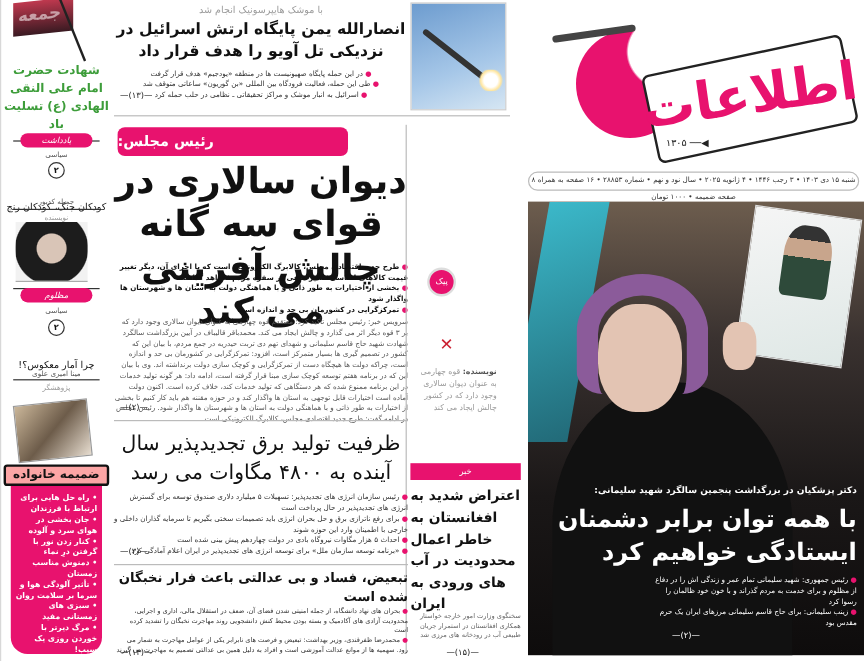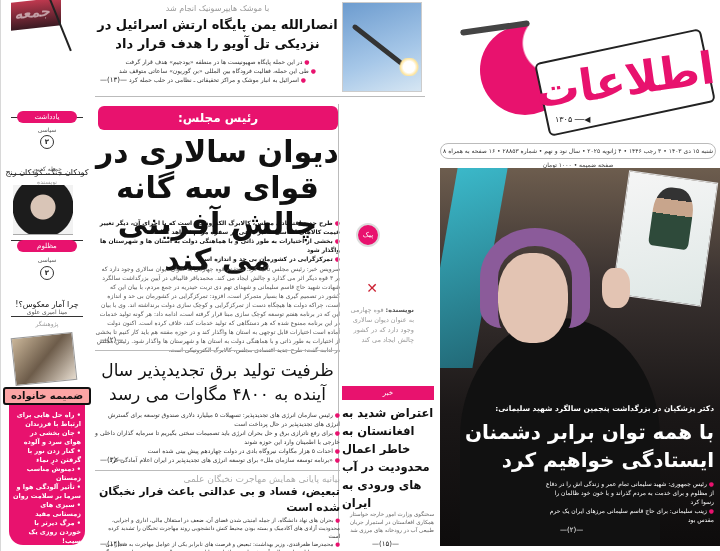--- a/index.html
+++ b/index.html
@@ -8,21 +8,21 @@
   .abs { position: absolute; }
   .pinkbg { background: #e8126e; color: #fff; }
 
   
   #sidebar { left: 0; top: 0; width: 92px; height: 551px; border-left: 1px solid #d8d8d8; text-align: center; }
   .flag { position: absolute; left: 8px; top: 0; width: 70px; height: 50px; }
   .flag .pole { position: absolute; left: 50px; top: -5px; width: 2px; height: 58px; background: #222; transform: rotate(-22deg); }
   .flag .cloth { position: absolute; left: 2px; top: 0; width: 50px; height: 28px; background: linear-gradient(180deg,#c0394f,#3a1a22); transform: skewY(-6deg); }
   .flag .cloth span { color: rgba(255,255,255,0.55); font-size: 14px; font-weight: bold; position: absolute; left: 4px; top: 4px; }
   .sb-green { position: absolute; left: 2px; top: 52px; width: 88px; font-size: 10px; font-weight: bold; color: #3d9d3a; line-height: 15px; }
-  .sb-tag { position: absolute; left: 16px; width: 60px; height: 12px; border-radius: 6px; font-size: 7px; line-height: 12px; }
+  .sb-tag { position: absolute; left: 16px; width: 60px; height: 12px; border-radius: 6px; font-size: 7px; line-height: 12px; font-style: italic; }
   .sb-small { position: absolute; left: 0; width: 92px; font-size: 6px; color: #555; }
   .sb-num { position: absolute; left: 39px; width: 14px; height: 14px; border: 1px solid #333; border-radius: 50%; font-size: 7px; line-height: 12px; font-weight: bold; }
   .sb-title { position: absolute; left: 0; width: 92px; font-size: 8px; font-weight: normal; color: #111; line-height: 12px; margin-top: 17px; }
   .sb-rule { position: absolute; left: 10px; width: 72px; height: 1px; background: #333; }
   .portrait { position: absolute; left: 12px; top: 185px; width: 60px; height: 50px; background: radial-gradient(circle at 50% 45%, #d9c5b7 0 12px, #1c1c1c 13px 30px, #f2f2f2 31px); border-bottom: 1px solid #aaa; }
   .mags { position: absolute; left: 12px; top: 335px; width: 62px; height: 48px; background: linear-gradient(135deg,#cbb79a,#6d5c4a 50%,#e7ddd0); transform: rotate(-6deg); border: 1px solid #999; }
   .supp-title { position: absolute; left: 2px; top: 387px; width: 88px; height: 18px; border: 2px solid #111; background: #fca5a5; font-size: 10px; font-weight: bold; line-height: 14px; border-radius: 3px; }
   .supp-box { position: absolute; left: 8px; top: 405px; width: 76px; height: 140px; border-radius: 0 0 14px 14px; padding: 6px 4px; text-align: right; }
   .supp-box div { font-size: 6.5px; line-height: 9px; color: #fff; font-weight: bold; }
   .kicker { font-size: 8px; color: #999; }
@@ -31,21 +31,21 @@
   .bullet b { color: #e8126e; }
   .page-tag { font-size: 7px; color: #222; }
   .hrule { position: absolute; height: 1px; background: #bbb; }
 
   
   .missile { position: absolute; left: 342px; top: 2px; width: 80px; height: 90px; background: linear-gradient(160deg,#6d9ccf 0%,#a6c7e8 60%,#d6e6f3 100%); border: 1px solid #ccc; overflow: hidden; }
   .missile .body { position: absolute; left: 10px; top: 20px; width: 64px; height: 5px; background: #333; transform: rotate(38deg); transform-origin: left center; border-radius: 3px; }
   .missile .flame { position: absolute; left: 55px; top: 55px; width: 22px; height: 18px; background: radial-gradient(circle,#fff 0 40%,#ffe6a0 60%,transparent 72%); }
 
   
-  .banner { position: absolute; left: 98px; top: 106px; width: 240px; height: 24px; border-radius: 6px; font-size: 12px; line-height: 24px; text-align: center; font-weight: bold; }
+  .banner { position: absolute; left: 98px; top: 106px; width: 192px; height: 24px; border-radius: 6px; font-size: 12px; line-height: 24px; text-align: left; font-weight: bold; }
   .main-hl { position: absolute; left: 95px; top: 134px; width: 245px; text-align: center; font-size: 30px; font-weight: 900; line-height: 36px; color: #111; letter-spacing: -1px; }
 
   
   .side-col { position: absolute; left: 342px; top: 215px; width: 92px; }
   .badge-circle { position: absolute; left: 14px; top: 8px; width: 24px; height: 24px; border-radius: 50%; border: 2px solid #ddd; font-size: 7px; line-height: 20px; text-align: center; }
   .cross { position: absolute; left: 6px; top: 65px; width: 30px; height: 20px; font-size: 14px; color: #c23; }
   .qalibaf { position: absolute; left: 2px; top: 90px; width: 70px; font-size: 6.5px; line-height: 10px; color: #999; text-align: right; }
   .qalibaf b { color: #555; }
 
   .news-tag { position: absolute; left: 342px; top: 386px; width: 92px; height: 14px; font-size: 7px; line-height: 14px; text-align: center; }
@@ -80,20 +80,21 @@
 </head>
 <body>
 
 <div id="sidebar" class="abs">
   <div class="flag">
     <div class="cloth">
         <span>جمعه</span>
       </div>
     <div class="pole"></div>
   </div>
+  <div class="sb-green">شهادت حضرت امام علی النقی الهادی (ع) تسلیت باد</div>
 
   <div class="sb-rule" style="top:117px"></div>
   <div class="sb-tag pinkbg" style="top:111px">یادداشت</div>
   <div class="sb-small" style="top:126px">سیاسی</div>
   <div class="sb-num" style="top:135px">۲</div>
   <div class="sb-title" style="top:150px">کودکان جنگ، کودکان رنج</div>
   <div class="sb-small" style="top:165px">جمیله کدیور</div>
   <div class="sb-rule" style="top:174px"></div>
   <div class="sb-small" style="top:178px;color:#999">نویسنده</div>
   <div class="portrait"></div>
@@ -159,21 +160,20 @@
 <div class="abs" style="left:95px;top:410px;width:245px;text-align:right">
   <div class="bullet"><b>●</b> <span>رئیس سازمان انرژی های تجدیدپذیر: تسهیلات ۵ میلیارد دلاری صندوق توسعه برای گسترش انرژی های تجدیدپذیر در حال پرداخت است</span></div>
   <div class="bullet"><b>●</b> <span>برای رفع ناترازی برق و حل بحران انرژی باید تصمیمات سختی بگیریم تا سرمایه گذاران داخلی و خارجی با اطمینان وارد این حوزه شوند</span></div>
   <div class="bullet"><b>●</b> <span>احداث ۵ هزار مگاوات نیروگاه بادی در دولت چهاردهم پیش بینی شده است</span></div>
   <div class="bullet"><b>●</b> <span>«برنامه توسعه سازمان ملل» برای توسعه انرژی های تجدیدپذیر در ایران اعلام آمادگی کرد</span></div>
 </div>
 <div class="abs page-tag" style="left:100px;top:456px">—(<span>۳</span>)—</div>
 <div class="hrule" style="left:95px;top:470px;width:245px"></div>
 
 <div class="abs" style="left:95px;top:474px;width:245px;text-align:right">
-  <div style="font-size:9px;color:#aaa">بیانیه پایانی همایش مهاجرت نخبگان علمی</div>
   <div style="font-size:11px;font-weight:bold;color:#111;line-height:16px">تبعیض، فساد و بی عدالتی باعث فرار نخبگان شده است</div>
   <div class="bullet" style="font-size:5.5px;line-height:8px"><b>●</b> <span>بحران های نهاد دانشگاه، از جمله امنیتی شدن فضای آن، ضعف در استقلال مالی، اداری و اجرایی، محدودیت آزادی های آکادمیک و بسته بودن محیط کنش دانشجویی روند مهاجرت نخبگان را تشدید کرده است</span></div>
   <div class="bullet" style="font-size:5.5px;line-height:8px"><b>●</b> <span>محمدرضا ظفرقندی، وزیر بهداشت: تبعیض و فرصت های نابرابر یکی از عوامل مهاجرت به شمار می رود. سهمیه ها از موانع عدالت آموزشی است و افراد به دلیل همین بی عدالتی تصمیم به مهاجرت می گیرند</span></div>
 </div>
 <div class="abs page-tag" style="left:100px;top:540px">—(<span>۱۴</span>)—</div>
 
 <div class="news-tag pinkbg">خبر</div>
 <div class="news-hl">اعتراض شدید به افغانستان به خاطر اعمال محدودیت در آب های ورودی به ایران</div>
 <div class="news-body">سخنگوی وزارت امور خارجه خواستار همکاری افغانستان در استمرار جریان طبیعی آب در رودخانه های مرزی شد</div>
 <div class="abs page-tag" style="left:372px;top:540px">—(<span>۱۵</span>)—</div>

